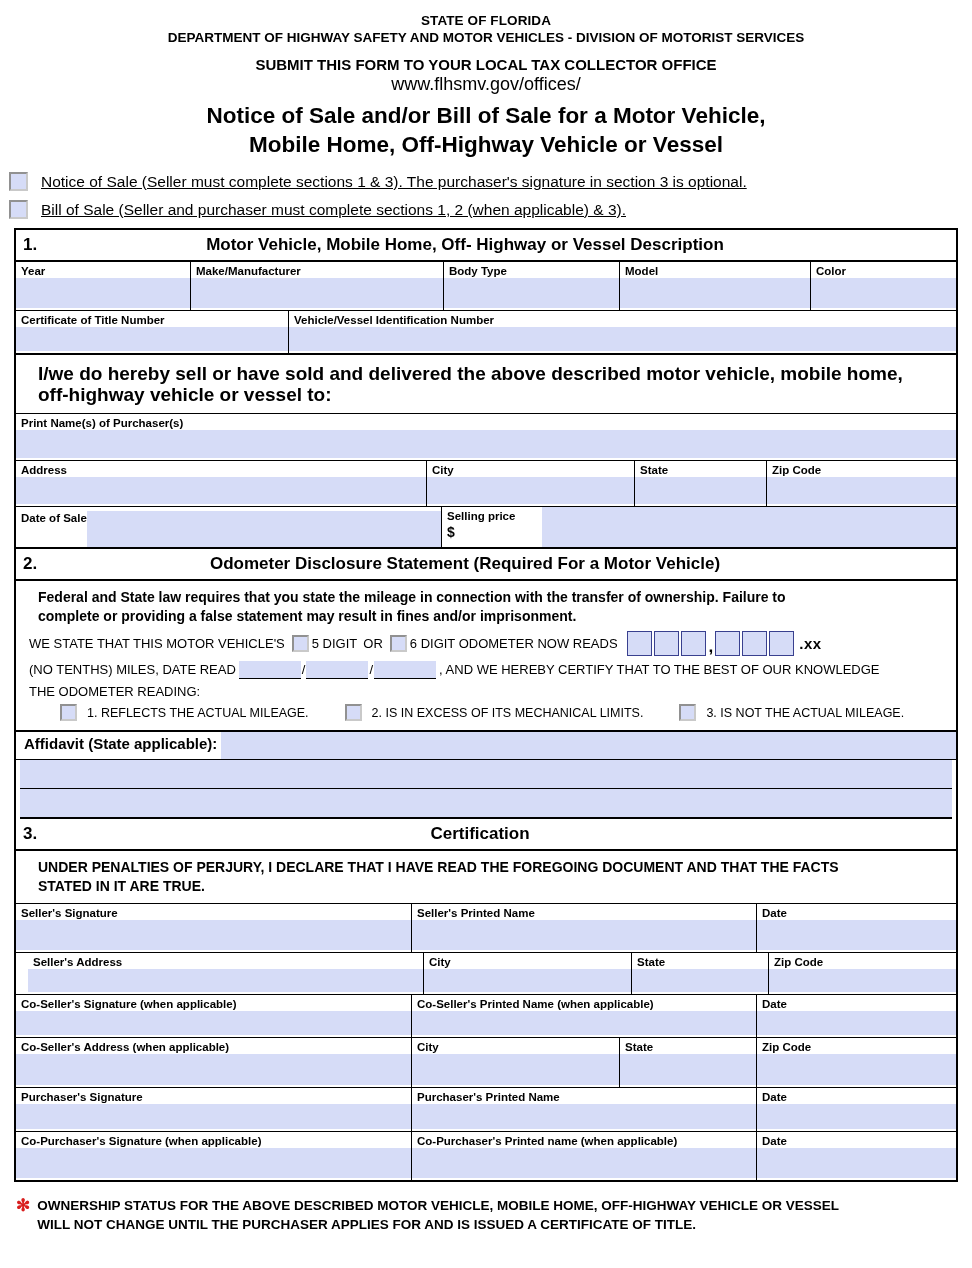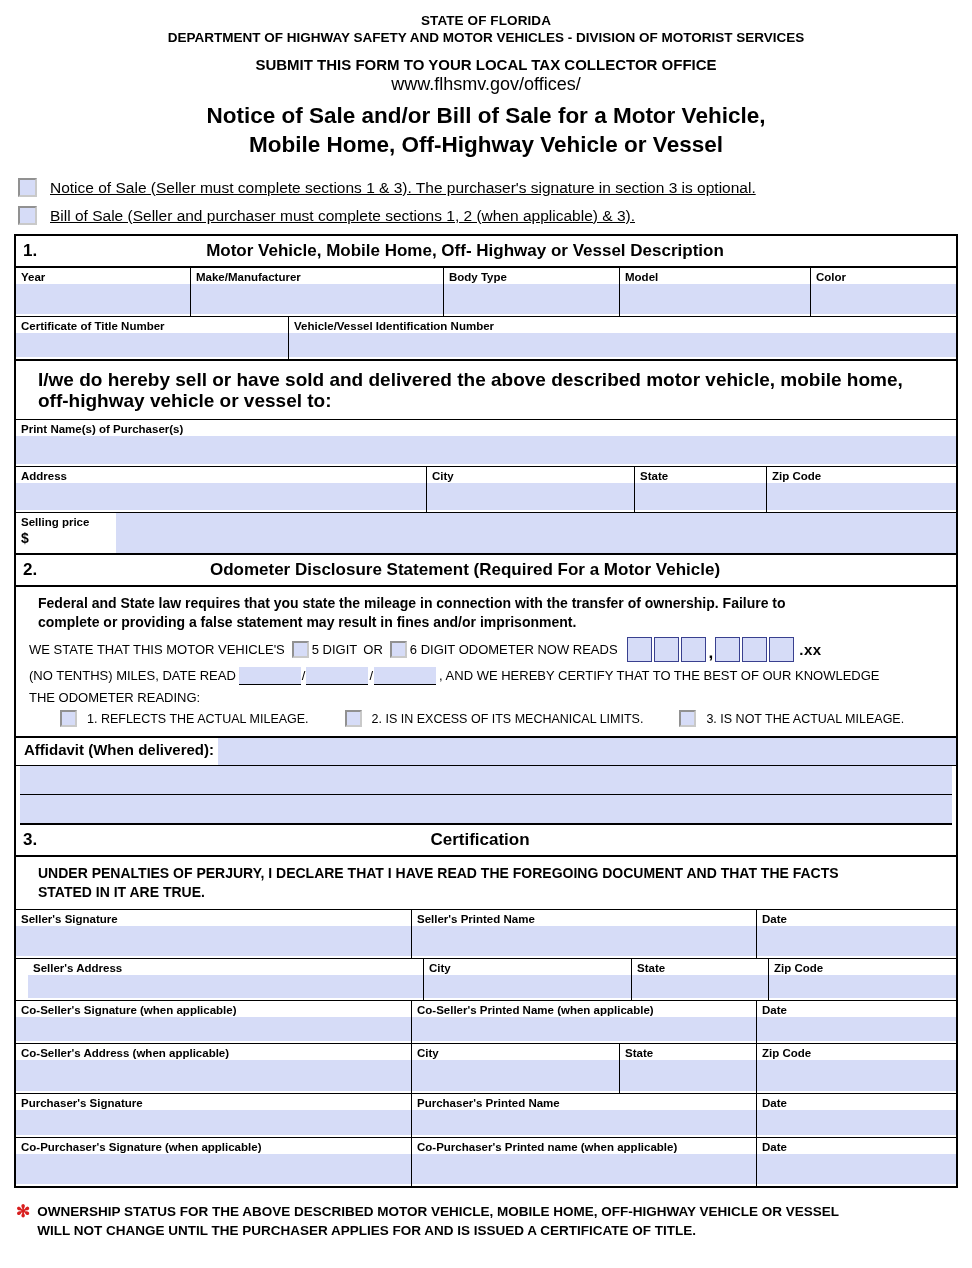--- a/index.html
+++ b/index.html
@@ -37,21 +37,21 @@
   }
   .hdr-url {
     font-size: 18px; font-weight: normal; line-height: 16px;
   }
   .hdr-title {
     font-size: 22.5px; font-weight: bold; line-height: 29px;
     margin-top: 9px;
   }
 
   
-  .opt-list { margin-top: 19px; padding-left: 18px; }
+  .opt-list { margin-top: 13px; padding-left: 9px; }
   .opt-row {
     display: flex; align-items: center;
     margin-bottom: 9px;
   }
   .chk {
     width: 19px; height: 19px;
     box-sizing: border-box;
     background: #d6dcf7;
     border-top: 2px solid #919191;
     border-left: 2px solid #919191;
@@ -318,20 +318,24 @@
         <div class="cell-lbl">State</div>
         <div class="fieldbox" style="height:27px;"></div>
       </div>
       <div class="cell" style="flex:1;">
         <div class="cell-lbl">Zip Code</div>
         <div class="fieldbox" style="height:27px;"></div>
       </div>
     </div>
 
     <div class="row thick" style="height:40px;">
+      <div class="cell" style="width:426px; display:flex; align-items:stretch;">
+        <div class="cell-lbl" style="padding-top:4px;">Date of Sale</div>
+        <div class="fieldbox" style="flex:1; margin-top:4px;"></div>
+      </div>
       <div class="cell" style="flex:1; display:flex; align-items:stretch;">
         <div style="width:100px;">
           <div class="cell-lbl">Selling price</div>
           <div class="cell-lbl" style="font-size:14px;">$</div>
         </div>
         <div class="fieldbox" style="flex:1;"></div>
       </div>
     </div>
 
     <div class="sec-head">
@@ -386,21 +390,21 @@
           <span>2.  IS IN EXCESS OF ITS MECHANICAL LIMITS.</span>
         </div>
         <div class="opt">
           <span class="chk chk-sm"></span>
           <span>3. IS NOT THE ACTUAL MILEAGE.</span>
         </div>
       </div>
     </div>
 
     <div class="affi-row">
-      <div class="affi-lbl">Affidavit (When delivered):</div>
+      <div class="affi-lbl">Affidavit (State applicable):</div>
       <div class="affi-fill"></div>
     </div>
     <div class="affi-blank"></div>
     <div class="affi-blank last"></div>
 
     <div class="sec-head">
       <div class="sec-num">3.</div>
       <div class="sec-title">Certification</div>
     </div>
 

